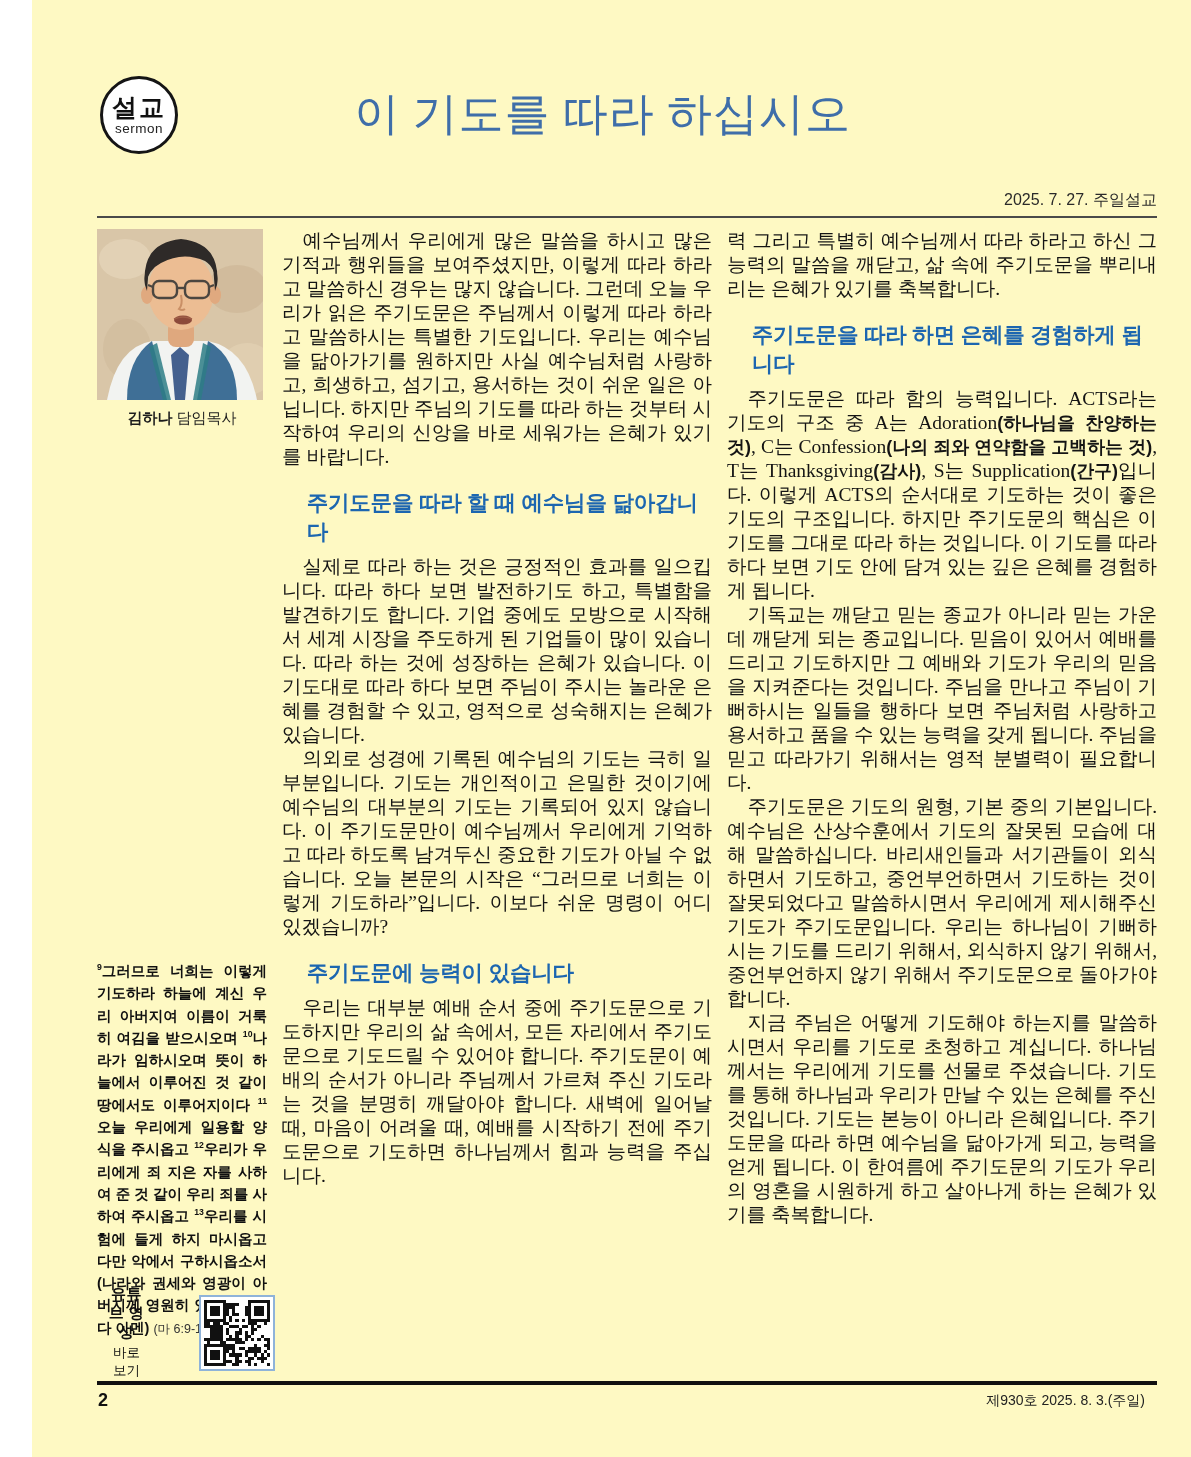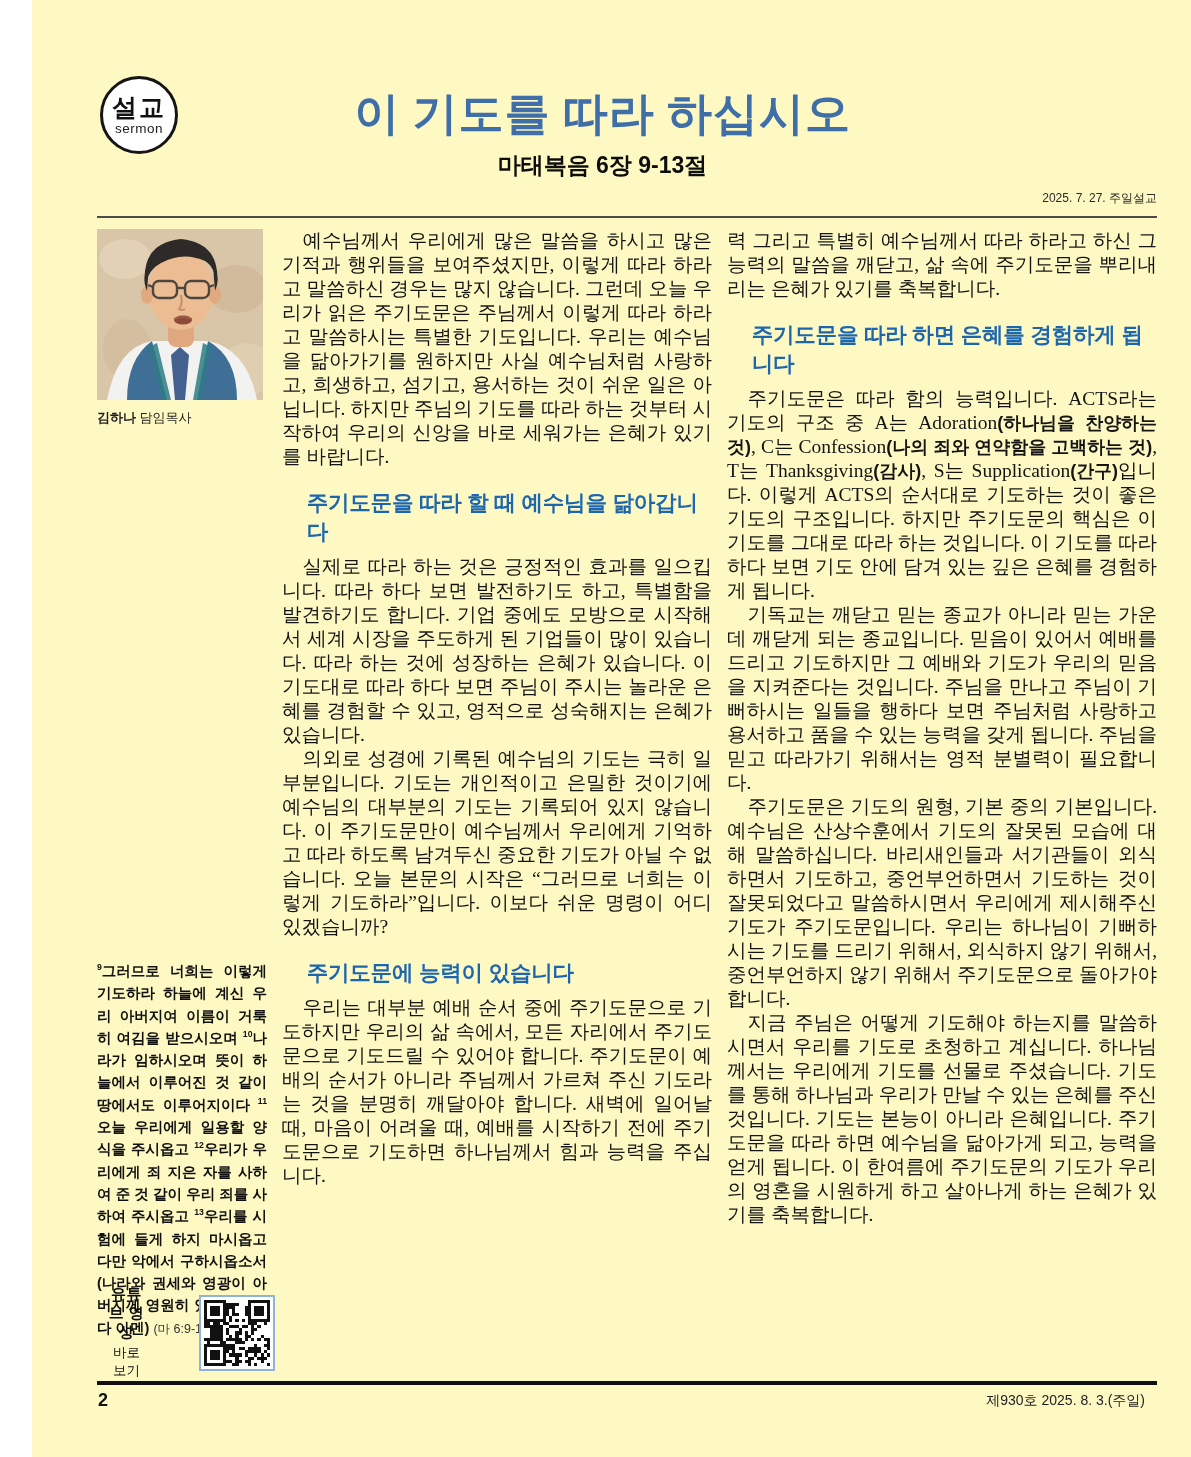--- a/index.html
+++ b/index.html
@@ -16,43 +16,43 @@
   .badge{
     position:absolute;left:68px;top:76px;width:72px;height:72px;
     border:3px solid #151515;border-radius:50%;
     display:flex;flex-direction:column;align-items:center;justify-content:center;
     font-family:"Liberation Sans",sans-serif;background:#fff;
   }
   .badge-title{font-size:25px;font-weight:700;letter-spacing:2px;line-height:1.05;color:#111;}
   .badge-sub{font-size:13.5px;color:#222;letter-spacing:.5px;margin-top:1px;}
   .hdr-title{
     position:absolute;left:0;right:50px;top:84px;text-align:center;
-    font-family:"Liberation Serif",serif;font-weight:700;font-size:45px;
+    font-family:"Liberation Serif",serif;font-weight:400;font-size:45px;
     color:var(--title-blue);letter-spacing:1px;
   }
   .hdr-subtitle{
     position:absolute;left:0;right:50px;top:150px;text-align:center;
     font-family:"Liberation Sans",sans-serif;font-weight:700;font-size:23px;color:#0d0d0d;
   }
   .hdr-date{
     position:absolute;right:66px;top:190px;
-    font-family:"Liberation Sans",sans-serif;font-size:12px;color:#2a2a2a;
+    font-family:"Liberation Sans",sans-serif;font-size:16px;color:#2a2a2a;
   }
   .hdr-rule{position:absolute;left:65px;right:66px;top:216px;height:1.5px;background:#4a4a4a;}
   
   .main{
     position:absolute;left:65px;top:229px;width:1060px;
     display:grid;grid-template-columns:170px 430px 430px;column-gap:15px;
   }
   
   .sidebar{position:relative;height:1145px;}
   .photo{width:166px;height:171px;display:block;}
   .photo-caption{
-    margin-top:9px;font-family:"Liberation Sans",sans-serif;
-    font-size:13px;color:#1c1c1c;
+    margin-top:9px;text-align:center;font-family:"Liberation Sans",sans-serif;
+    font-size:15px;color:#1c1c1c;
   }
   .photo-caption .name{font-weight:700;}
   .scripture{
     position:absolute;top:731px;left:0;width:170px;
     font-family:"Liberation Sans",sans-serif;font-weight:700;font-size:14.5px;
     line-height:22.3px;color:#101010;text-align:justify;word-break:break-all;
   }
   .scripture sup{font-size:.6em;font-weight:700;line-height:0;}
   .scripture .seg-small{font-size:12.5px;font-weight:400;color:#333;}
   .youtube{
@@ -96,21 +96,20 @@
 </head>
 <body>
 
 <div class="page">
 
   <div class="badge">
     <div class="badge-title">설교</div>
     <div class="badge-sub">sermon</div>
   </div>
   <div class="hdr-title">이 기도를 따라 하십시오</div>
-  <div class="hdr-subtitle">마태복음 6장 9-13절</div>
   <div class="hdr-date">2025. 7. 27. 주일설교</div>
   <div class="hdr-rule"></div>
 
   <div class="main">
 
     <div class="sidebar">
       <svg class="photo" viewBox="0 0 166 171" aria-hidden="true">
         <rect width="166" height="171" fill="#d9c6a8"></rect>
         <ellipse cx="28" cy="30" rx="26" ry="20" fill="#e6d6ba" opacity=".7"></ellipse>
         <ellipse cx="140" cy="60" rx="30" ry="24" fill="#cbb495" opacity=".6"></ellipse>

